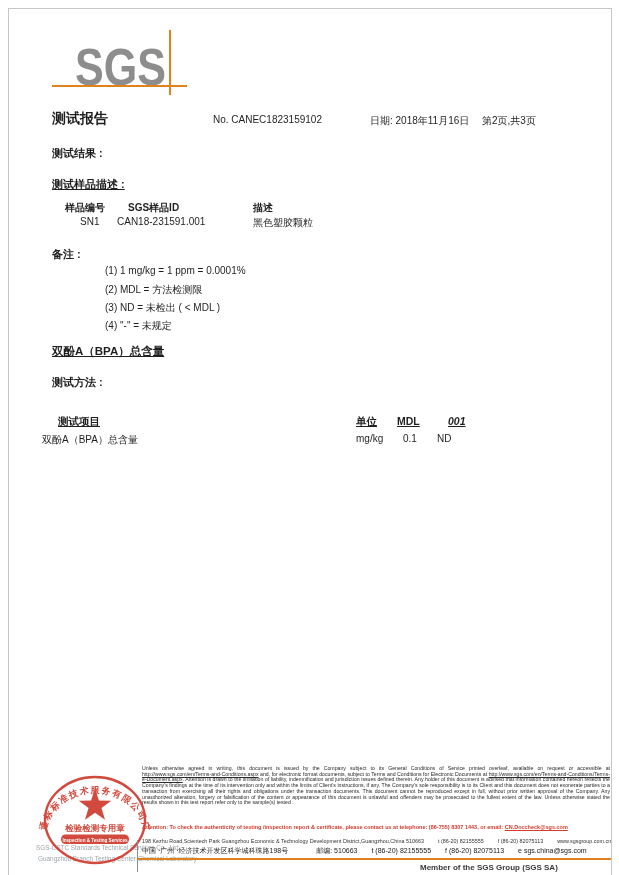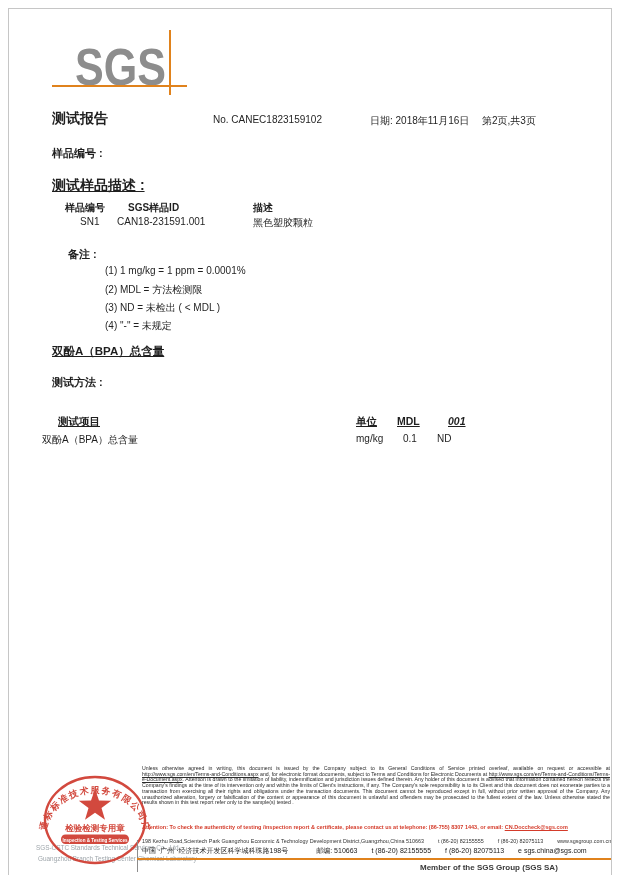--- a/index.html
+++ b/index.html
@@ -6,21 +6,21 @@
   #root{position:relative;width:619px;height:875px;background:#ffffff;overflow:hidden;
         font-family:"Liberation Sans","DejaVu Sans",sans-serif;color:#1f1f1f;}
   .abs{position:absolute;}
   .page-border{position:absolute;left:8px;top:8px;width:602px;height:866px;
         border:1px solid #c6c6c6;border-bottom:none;}
   .b{font-weight:bold;}
   .t11{font-size:11px;}
   .t105{font-size:10px;}
   .orange-v{position:absolute;left:169px;top:30px;width:2px;height:65px;background:#e0821c;}
   .orange-h{position:absolute;left:52px;top:85px;width:135px;height:2px;background:#e0821c;}
-  .sec-title{font-size:14px;font-weight:bold;text-decoration:underline;}
+  .sec-title{font-size:11px;font-weight:bold;text-decoration:underline;}
   .method-text{width:458px;font-size:11px;line-height:19px;}
   .rt-head{font-size:10.5px;font-weight:bold;text-decoration:underline;}
   .legal{width:468px;font-size:5.2px;line-height:5.7px;text-align:justify;color:#2a2a2a;
          letter-spacing:0px;}
   .attention{width:468px;font-size:5.5px;line-height:6.2px;font-weight:bold;color:#d43b2a;}
   .addr1{font-size:5.4px;color:#333;white-space:nowrap;}
   .addr2{font-size:7px;color:#222;white-space:nowrap;}
   .addr-gap{display:inline-block;width:14px;}
   .addr-gap-wide{display:inline-block;width:28px;}
   .company-gray{font-size:6.4px;color:#9fa6ab;white-space:nowrap;}
@@ -41,31 +41,31 @@
     </svg>
   </div>
   <div class="orange-v"></div>
   <div class="orange-h"></div>
 
   <div class="abs b" style="left:52px;top:110px;font-size:14px;">测试报告</div>
   <div class="abs t105" style="left:213px;top:114px;">No. CANEC1823159102</div>
   <div class="abs t105" style="left:370px;top:114px;">日期: 2018年11月16日</div>
   <div class="abs t105" style="left:482px;top:114px;">第2页,共3页</div>
 
-  <div class="abs t11 b" style="left:52px;top:146px;">样品编号 :</div>
+  <div class="abs t11 b" style="left:52px;top:146px;">测试结果 :</div>
   <div class="abs sec-title" style="left:52px;top:177px;">测试样品描述 :</div>
 
   <div class="abs t105 b" style="left:65px;top:201px;">样品编号</div>
   <div class="abs t105 b" style="left:128px;top:201px;">SGS样品ID</div>
   <div class="abs t105 b" style="left:253px;top:201px;">描述</div>
   <div class="abs t105" style="left:80px;top:216px;">SN1</div>
   <div class="abs t105" style="left:117px;top:216px;">CAN18-231591.001</div>
   <div class="abs t105" style="left:253px;top:216px;">黑色塑胶颗粒</div>
 
-  <div class="abs t11 b" style="left:68px;top:247px;">备注 :</div>
+  <div class="abs t11 b" style="left:52px;top:247px;">备注 :</div>
   <div class="abs t105" style="left:105px;top:265px;">(1) 1 mg/kg = 1 ppm = 0.0001%</div>
   <div class="abs t105" style="left:105px;top:283px;">(2) MDL = 方法检测限</div>
   <div class="abs t105" style="left:105px;top:301px;">(3) ND = 未检出 ( &lt; MDL )</div>
   <div class="abs t105" style="left:105px;top:319px;">(4) "-" = 未规定</div>
 
   <div class="abs sec-title" style="left:52px;top:344px;font-size:11.5px;">双酚A（BPA）总含量</div>
   <div class="abs t11 b" style="left:52px;top:375px;">测试方法 :</div>
 
   <div class="abs rt-head" style="left:58px;top:415px;">测试项目</div>
   <div class="abs rt-head" style="left:356px;top:415px;">单位</div>

